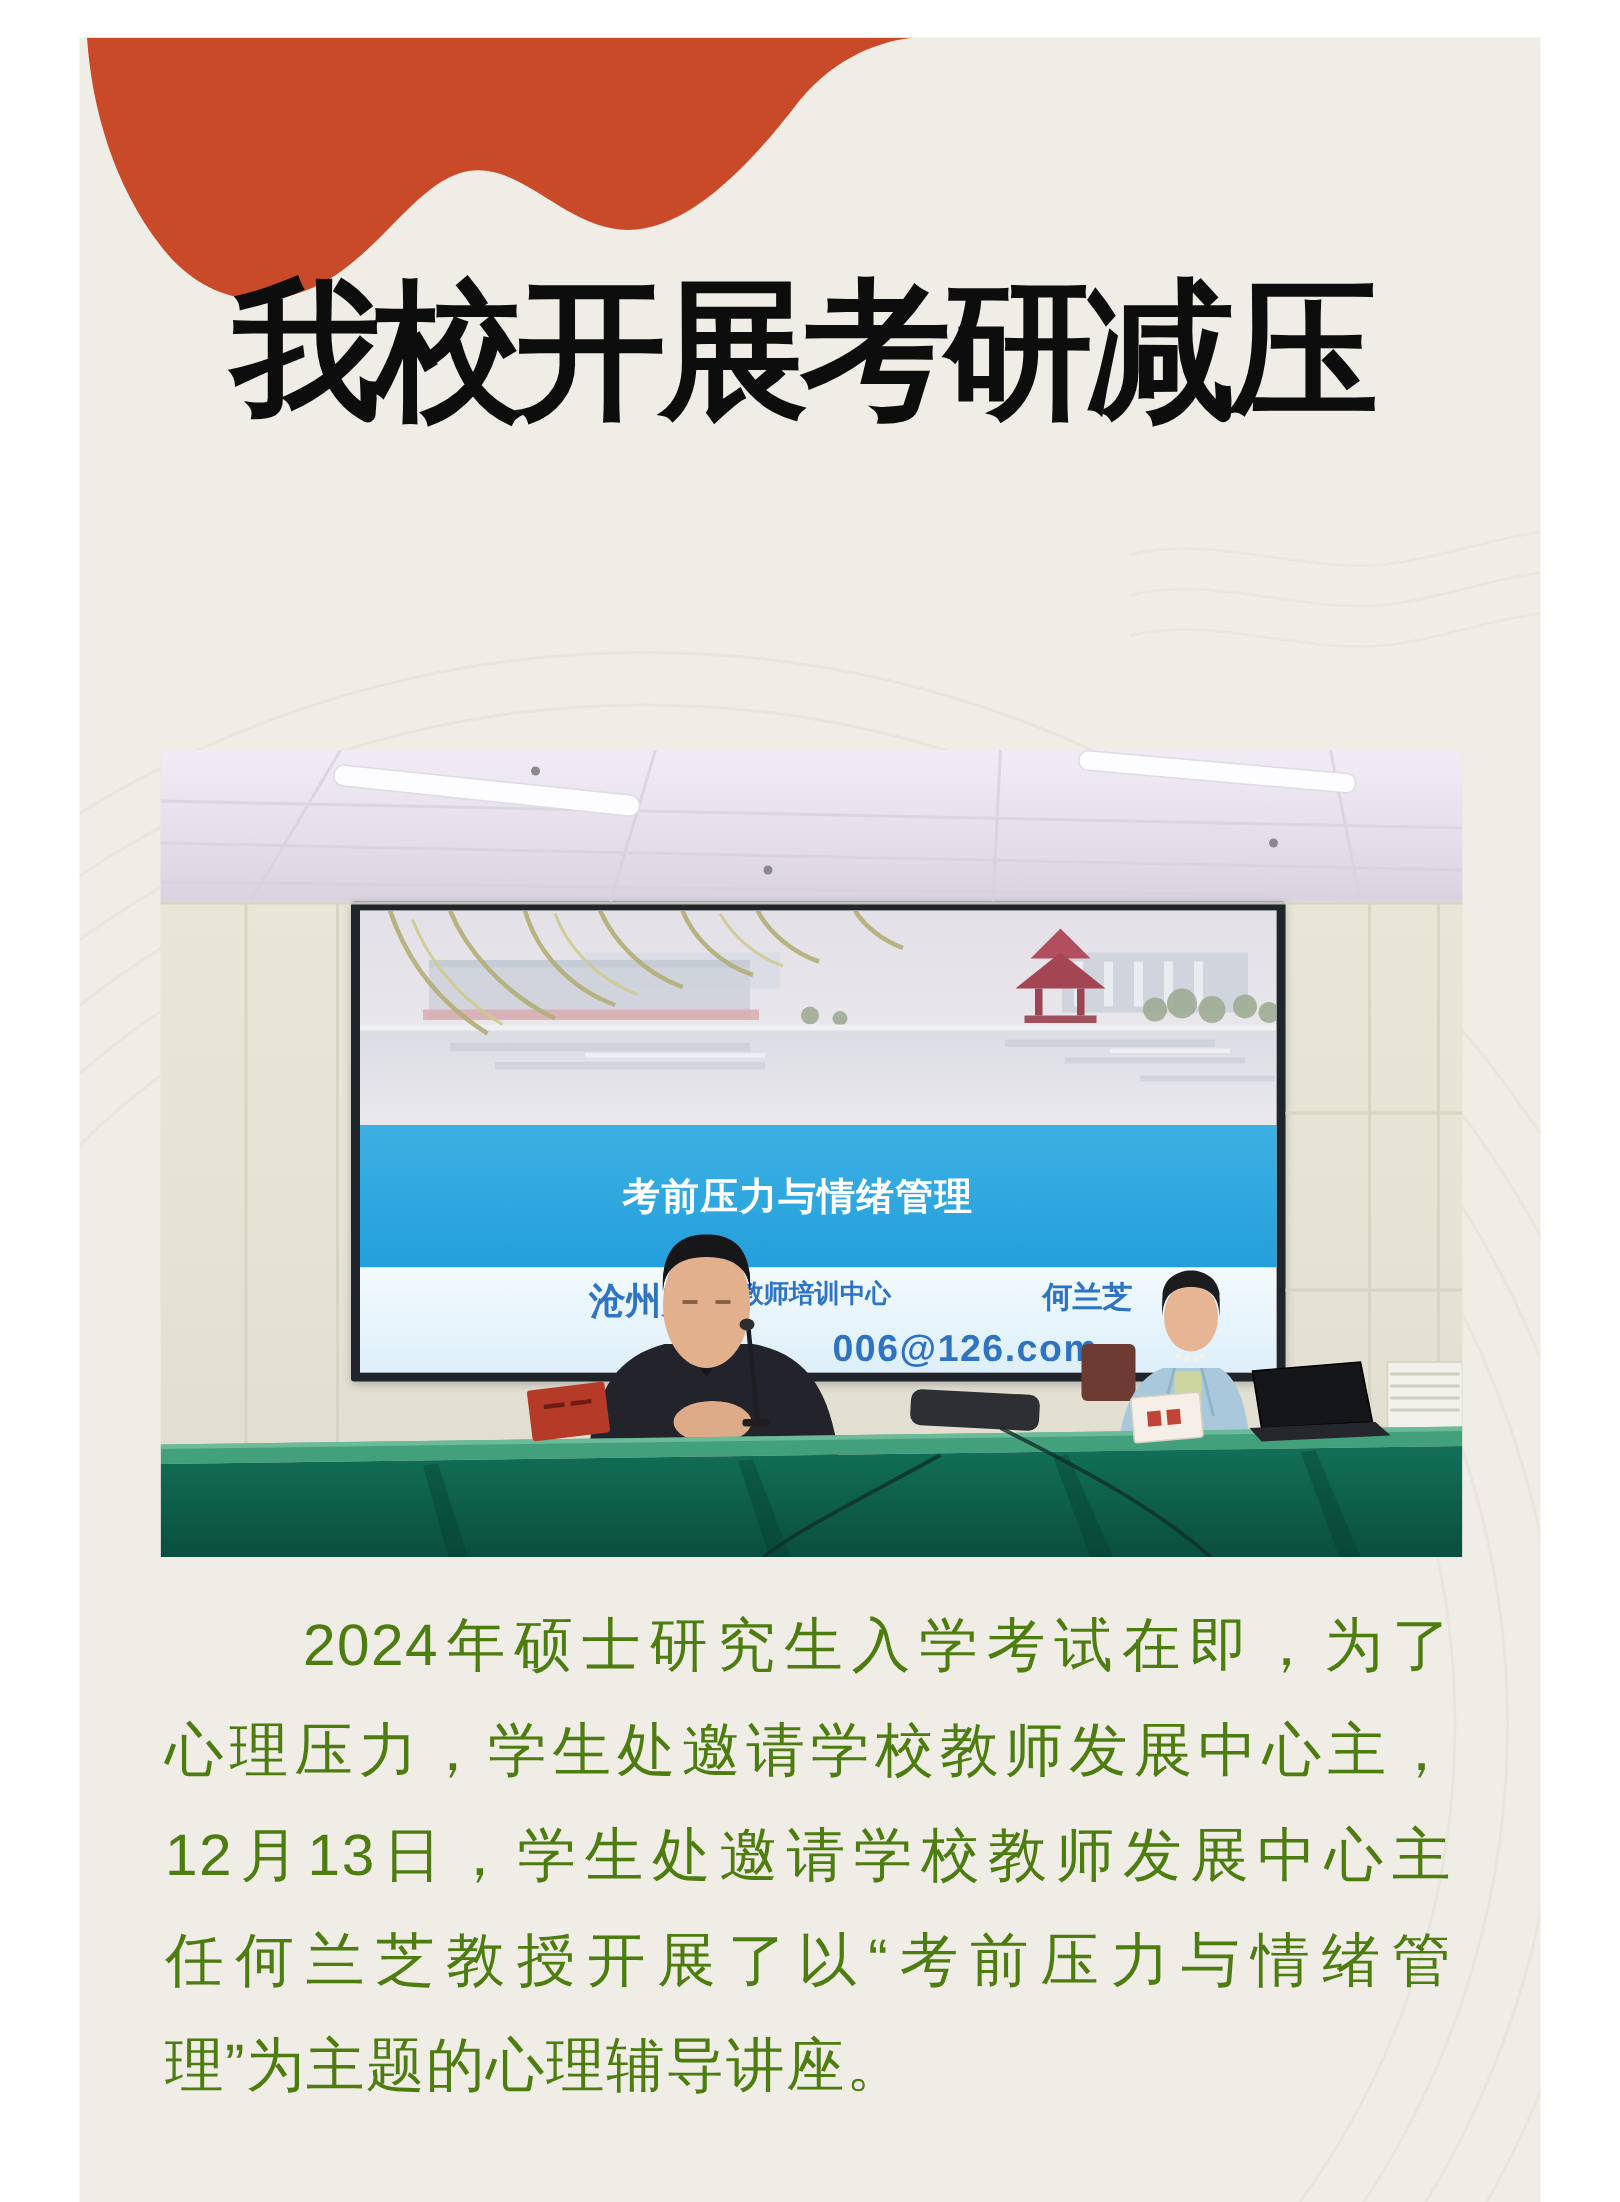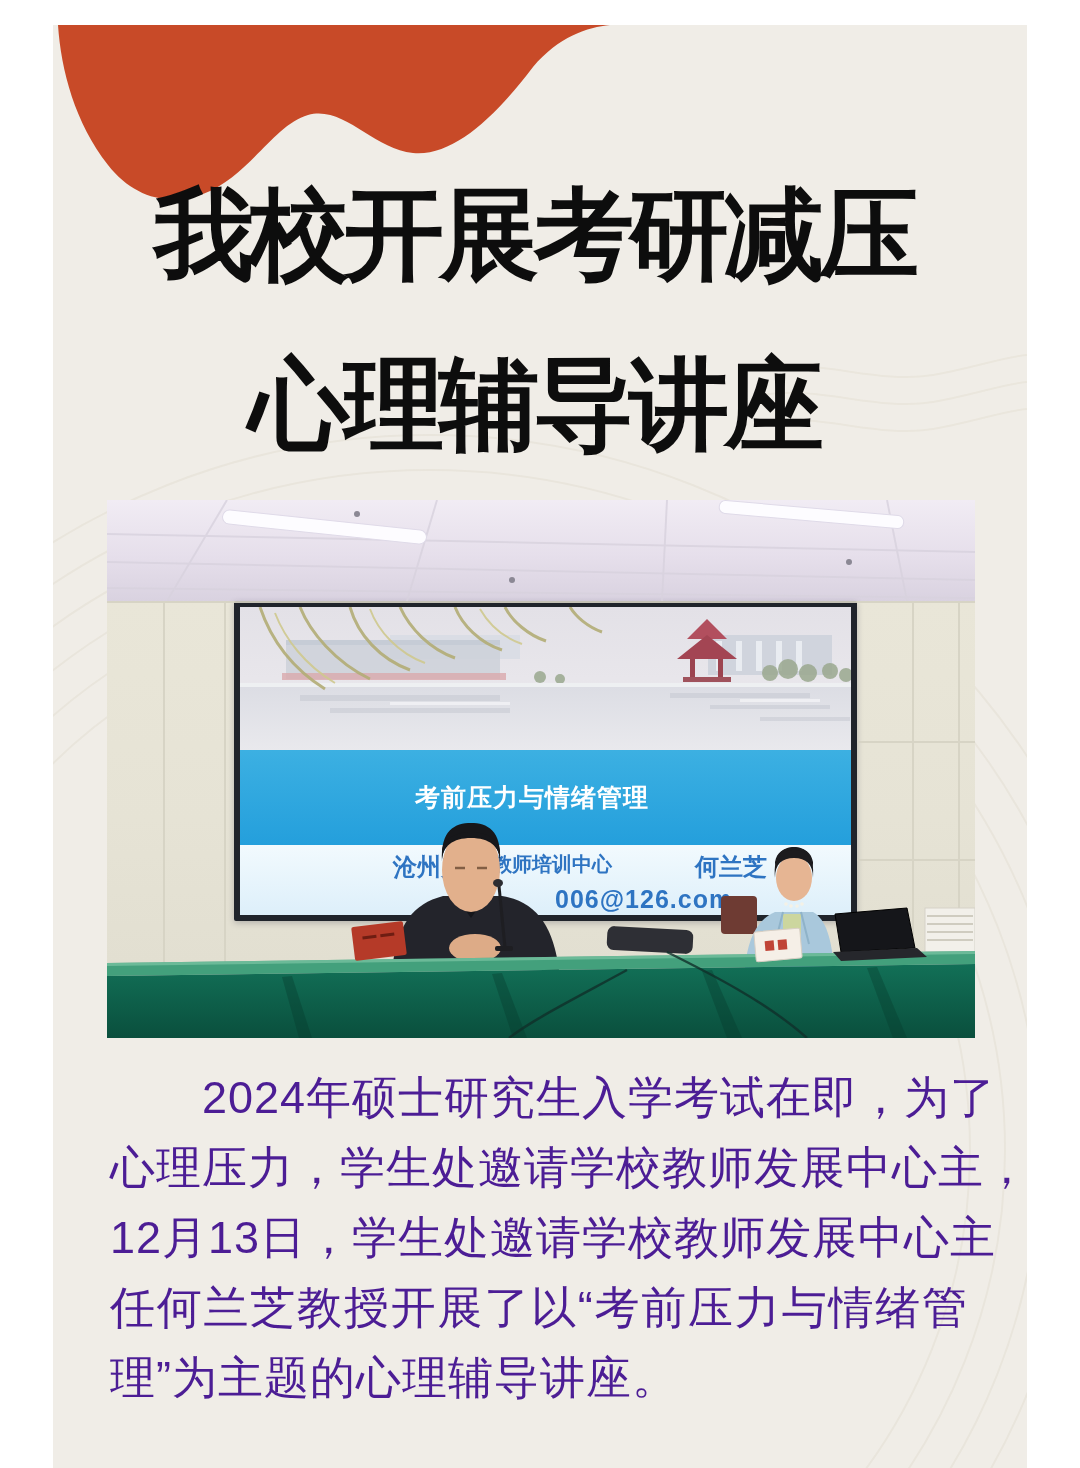--- a/index.html
+++ b/index.html
@@ -50,31 +50,31 @@
     color:#ffffff;letter-spacing:1px;white-space:nowrap;
   }
   .slide-lower{
     position:absolute;left:0;top:238px;width:611px;height:70px;
     background:linear-gradient(180deg,#f2fafe 0%,#ddeffa 100%);
   }
   .slide-lower span{
     position:absolute;color:#2e74c2;font-weight:600;white-space:nowrap;
   }
   .org-prefix{left:153px;top:6px;font-size:24px;}
-  .org-suffix{left:252px;top:6px;font-size:20px;}
-  .org-presenter{left:455px;top:6px;font-size:24px;}
+  .org-suffix{left:252px;top:6px;font-size:17px;}
+  .org-presenter{left:455px;top:6px;font-size:20px;}
   .org-email{left:315px;top:40px;font-size:25px;letter-spacing:1px;}
   .ph-overlay{position:absolute;left:0;top:0;z-index:5;}
 
   
   .body-text{
     position:absolute;left:57px;top:1038px;width:858px;z-index:2;
   }
   .body-line{
-    font-size:45px;line-height:70px;color:#4c1d95;
+    font-size:39px;line-height:70px;color:#4d7c0f;
     text-align:justify;text-align-last:justify;white-space:nowrap;
     letter-spacing:1px;
   }
   .body-line.indent{padding-left:92px;}
   .body-line.last{text-align-last:left;white-space:normal;}
 </style>
 </head>
 <body>
 
 <div class="panel">
@@ -96,21 +96,20 @@
   </svg>
 
   <svg class="blob-svg" width="600" height="210" viewBox="0 0 600 210">
     <path fill="#c84a28" d="M5,0 C8,45 22,98 55,140 C80,172 115,182 150,169
          C196,152 220,100 255,90 C291,80 320,124 360,128
          C400,132 442,92 480,42 C505,12 535,2 557,0 Z"></path>
   </svg>
 
   <div class="titles">
     <div class="title-line">我校开展考研减压</div>
-    <div class="title-line second">心理辅导讲座</div>
   </div>
 
   <div class="photo">
     <div class="ph-ceiling"></div>
     <div class="ph-wall"></div>
 
     <div class="ph-screen">
       <div class="slide">
         <svg class="slide-campus" width="611" height="143" viewBox="0 0 611 143">
           <defs>

